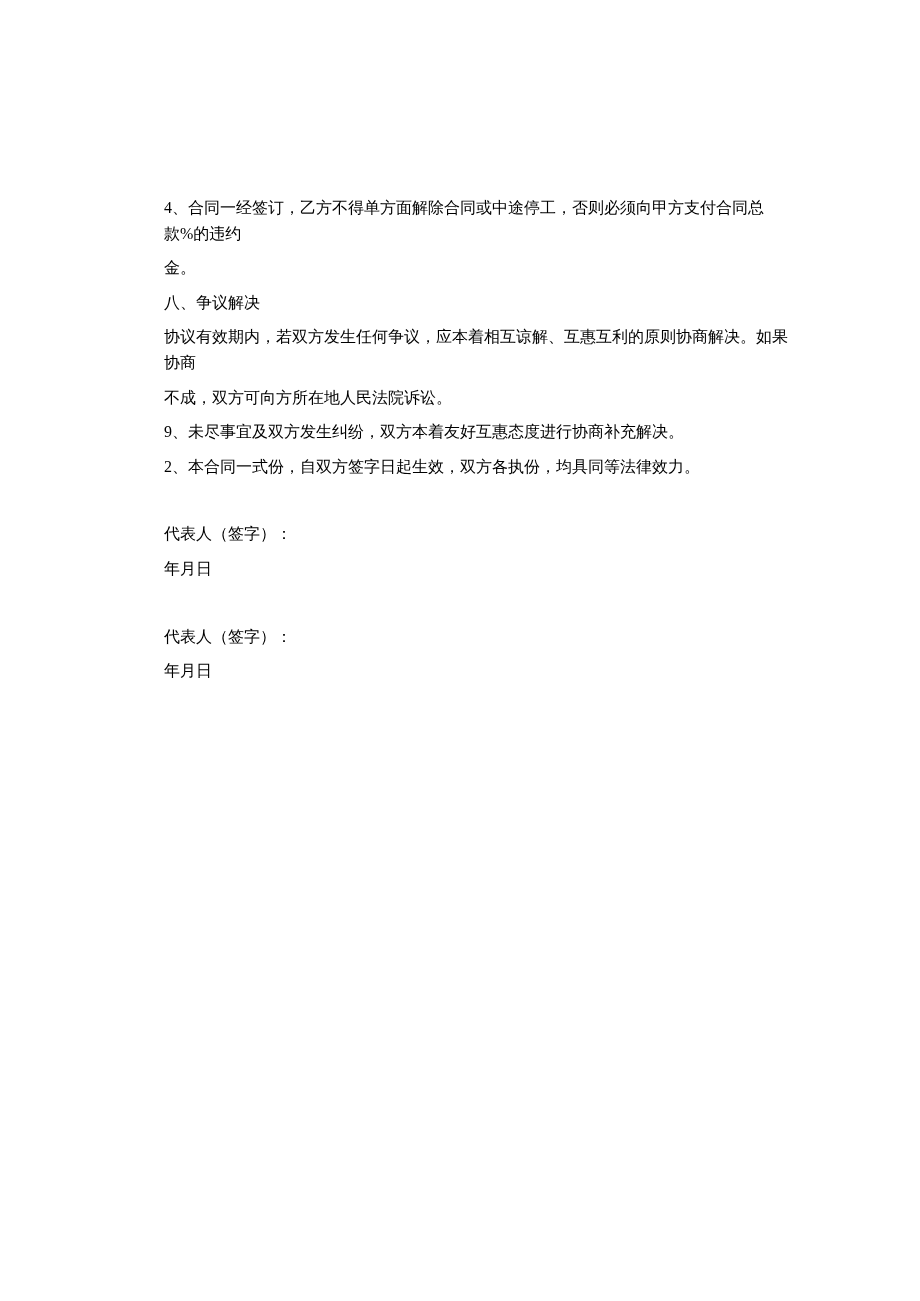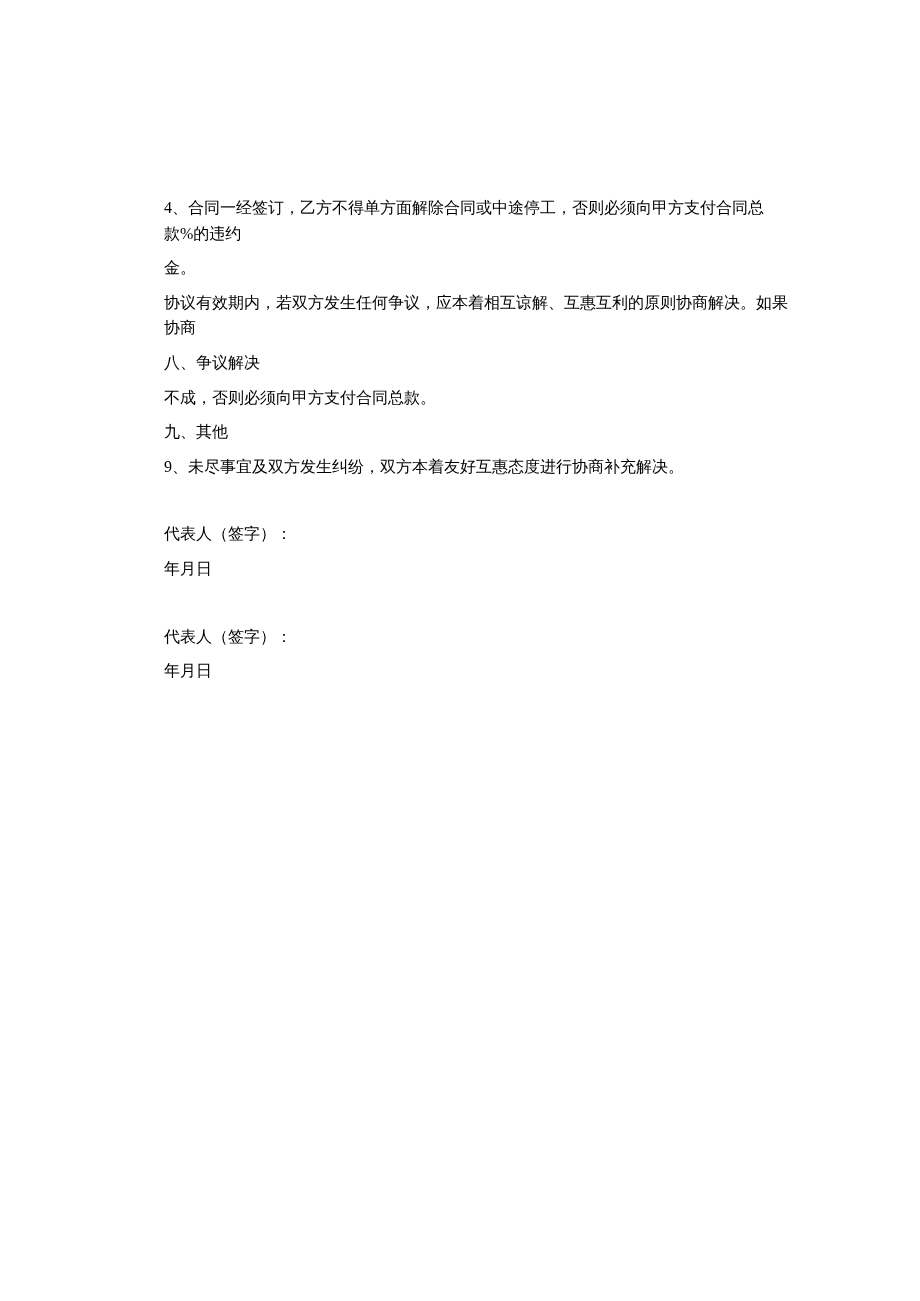--- a/index.html
+++ b/index.html
@@ -26,24 +26,24 @@
     .empty-line {
       height: 24px;
     }
   </style>
 </head>
 <body>
 
 <div class="document-content">
   <div class="line">4、合同一经签订，乙方不得单方面解除合同或中途停工，否则必须向甲方支付合同总款%的违约</div>
   <div class="line">金。</div>
+  <div class="line">八、争议解决</div>
   <div class="line">协议有效期内，若双方发生任何争议，应本着相互谅解、互惠互利的原则协商解决。如果协商</div>
-  <div class="line">八、争议解决</div>
-  <div class="line">不成，否则必须向甲方支付合同总款。</div>
-  <div class="line">九、其他</div>
+  <div class="line">不成，双方可向方所在地人民法院诉讼。</div>
   <div class="line">9、未尽事宜及双方发生纠纷，双方本着友好互惠态度进行协商补充解决。</div>
+  <div class="line">2、本合同一式份，自双方签字日起生效，双方各执份，均具同等法律效力。</div>
   <div class="empty-line"></div>
   <div class="line">代表人（签字）：</div>
   <div class="line">年月日</div>
   <div class="empty-line"></div>
   <div class="line">代表人（签字）：</div>
   <div class="line">        年月日</div>
 </div>
 
 </body></html>

